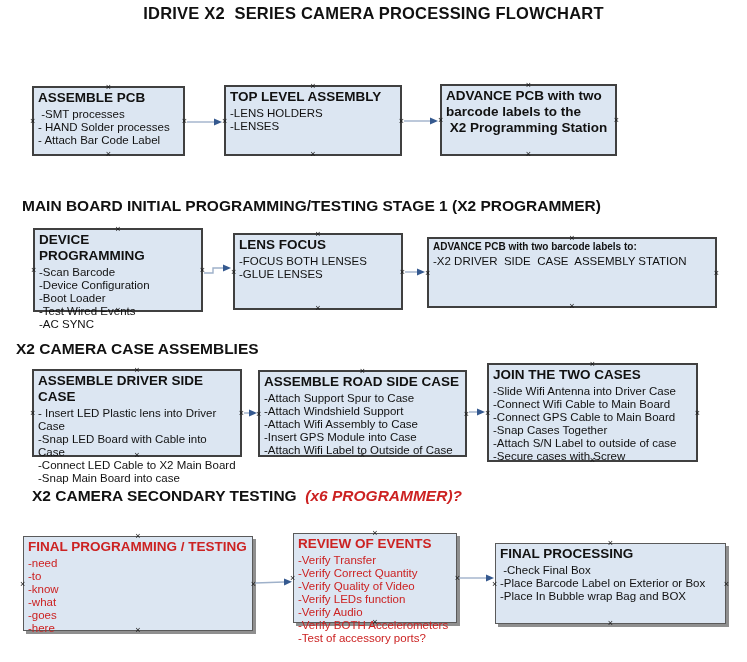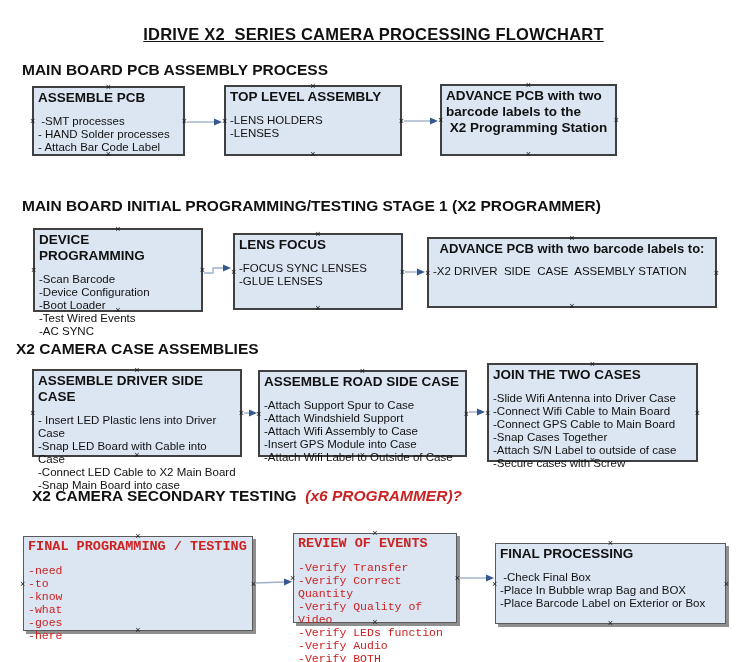--- a/index.html
+++ b/index.html
@@ -1,46 +1,45 @@
 <!DOCTYPE html>
 <html style="--box-fill: #dce6f2; --box-border: #404040; --arrow-line: #9fb1ca; --arrow-head: #35598f; --red-text: #cc2222; --shadow: #8f8f8f;"><head>
 <meta charset="utf-8">
 <style>
   html,body{margin:0;padding:0;background:#ffffff;}
   body{width:747px;height:662px;position:relative;font-family:"Liberation Sans",sans-serif;color:#111;}
   .canvas{position:absolute;left:0;top:0;width:747px;height:662px;}
-  .page-title{position:absolute;top:25px;left:0;width:747px;text-align:center;
-    font-size:16.5px;font-weight:bold;letter-spacing:.2px;white-space:pre-wrap;text-decoration:underline;}
+  .page-title{position:absolute;top:4px;left:0;width:747px;text-align:center;
+    font-size:16.5px;font-weight:bold;letter-spacing:.2px;white-space:pre-wrap;}
   .section-heading{position:absolute;font-size:15.5px;font-weight:bold;white-space:pre-wrap;}
   .section-heading .red-part{color:var(--red-text,#cc2222);font-style:italic;}
   .box{position:absolute;box-sizing:border-box;background:var(--box-fill,#dce6f2);
     border:2px solid var(--box-border,#404040);padding:2px 4px 0 4px;overflow:visible;}
   .box.shadowed{border:1.5px solid #5a5a5a;box-shadow:3px 3px 0 var(--shadow,#8f8f8f);}
   .box-title{font-size:13.5px;font-weight:bold;line-height:1.18;white-space:pre-wrap;}
-  .box-title.t-sm{font-size:13px;text-align:center;}
-  .box-items{margin-top:9px;}
+  .box-title.t-sm{font-size:10px;}
+  .box-items{margin-top:2px;}
   .box-item{font-size:11.5px;line-height:1.13;white-space:pre-wrap;}
-  .red .box-title,.red .box-item{color:var(--red-text,#cc2222);font-family:Liberation Mono, monospace;}
+  .red .box-title,.red .box-item{color:var(--red-text,#cc2222);}
   .marker{position:absolute;font-size:9px;line-height:1;color:#1a1a1a;z-index:3;}
   .marker.mt{top:-5px;left:50%;transform:translateX(-50%);}
   .marker.mb{bottom:-5px;left:50%;transform:translateX(-50%);}
   .marker.ml{left:-4px;top:50%;transform:translateY(-50%);}
   .marker.mr{right:-4px;top:50%;transform:translateY(-50%);}
   svg.arrows{position:absolute;left:0;top:0;width:747px;height:662px;pointer-events:none;z-index:2;}
   .arrow-line{fill:none;stroke:var(--arrow-line,#9fb1ca);stroke-width:1.4;}
   .ah-path{fill:var(--arrow-head,#35598f);}
 </style>
 </head>
 <body>
 
 <div class="canvas">
 
   <div class="page-title">IDRIVE X2  SERIES CAMERA PROCESSING FLOWCHART</div>
 
-  <div class="section-heading" style="left:22px;top:61px;">MAIN BOARD PCB ASSEMBLY PROCESS</div>
   <div class="section-heading" style="left:22px;top:197px;">MAIN BOARD INITIAL PROGRAMMING/TESTING STAGE 1 (X2 PROGRAMMER)</div>
   <div class="section-heading" style="left:16px;top:340px;">X2 CAMERA CASE ASSEMBLIES</div>
   <div class="section-heading" style="left:32px;top:487px;"><span>X2 CAMERA SECONDARY TESTING </span><span class="red-part"> (x6 PROGRAMMER)?</span></div>
 
   <div class="box" style="left:32px;top:86px;width:153px;height:70px;">
     <span class="marker mt">×</span>
     <span class="marker mb">×</span>
     <span class="marker ml">×</span>
     <span class="marker mr">×</span>
     <div class="box-title">ASSEMBLE PCB</div>
@@ -87,21 +86,21 @@
       </div>
   </div>
 
   <div class="box" style="left:233px;top:233px;width:170px;height:77px;">
     <span class="marker mt">×</span>
     <span class="marker mb">×</span>
     <span class="marker ml">×</span>
     <span class="marker mr">×</span>
     <div class="box-title">LENS FOCUS</div>
     <div class="box-items">
-        <div class="box-item">-FOCUS SYNC LENSES</div>
+        <div class="box-item">-FOCUS BOTH LENSES</div>
         <div class="box-item">-GLUE LENSES</div>
       </div>
   </div>
 
   <div class="box" style="left:427px;top:237px;width:290px;height:71px;">
     <span class="marker mt">×</span>
     <span class="marker mb">×</span>
     <span class="marker ml">×</span>
     <span class="marker mr">×</span>
     <div class="box-title t-sm">ADVANCE PCB with two barcode labels to:</div>
@@ -189,22 +188,22 @@
   </div>
 
   <div class="box shadowed" style="left:495px;top:543px;width:231px;height:81px;">
     <span class="marker mt">×</span>
     <span class="marker mb">×</span>
     <span class="marker ml">×</span>
     <span class="marker mr">×</span>
     <div class="box-title">FINAL PROCESSING</div>
     <div class="box-items">
         <div class="box-item"> -Check Final Box</div>
+        <div class="box-item">-Place Barcode Label on Exterior or Box</div>
         <div class="box-item">-Place In Bubble wrap Bag and BOX</div>
-        <div class="box-item">-Place Barcode Label on Exterior or Box</div>
       </div>
   </div>
 
   <svg class="arrows" viewBox="0 0 747 662">
     <defs>
       <marker id="ah" markerUnits="userSpaceOnUse" markerWidth="9" markerHeight="8" refX="0" refY="4" orient="auto">
         <path class="ah-path" d="M0,0.5 L8,4 L0,7.5 Z"></path>
       </marker>
     </defs>
     <polyline class="arrow-line" marker-end="url(#ah)" points="187,122 214,122"></polyline>

